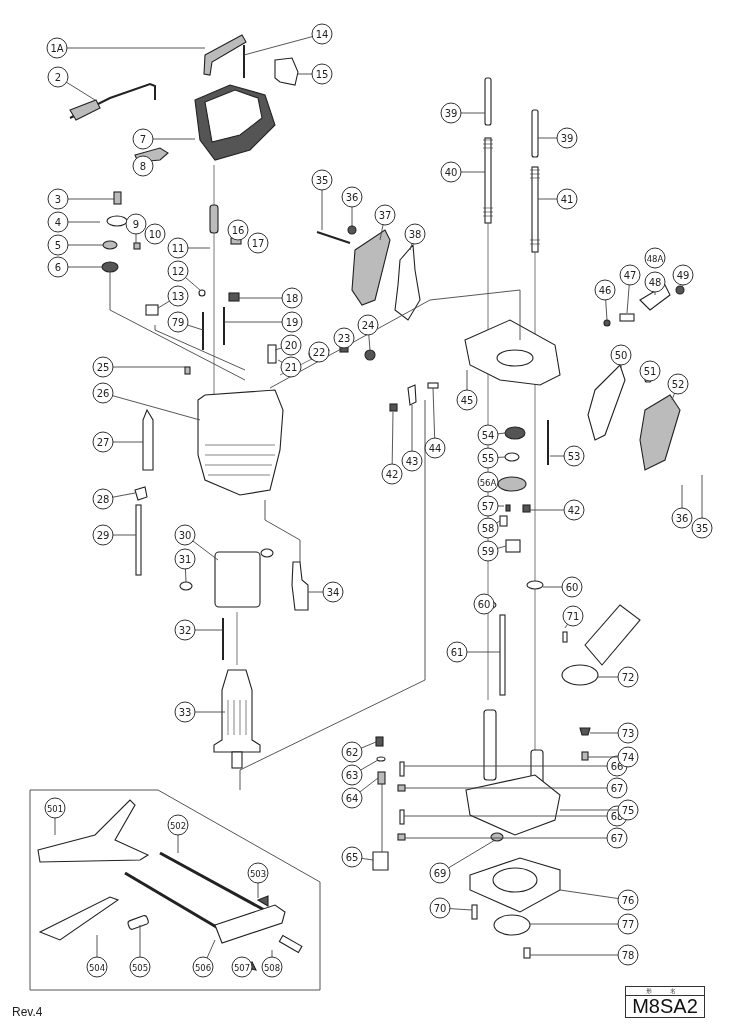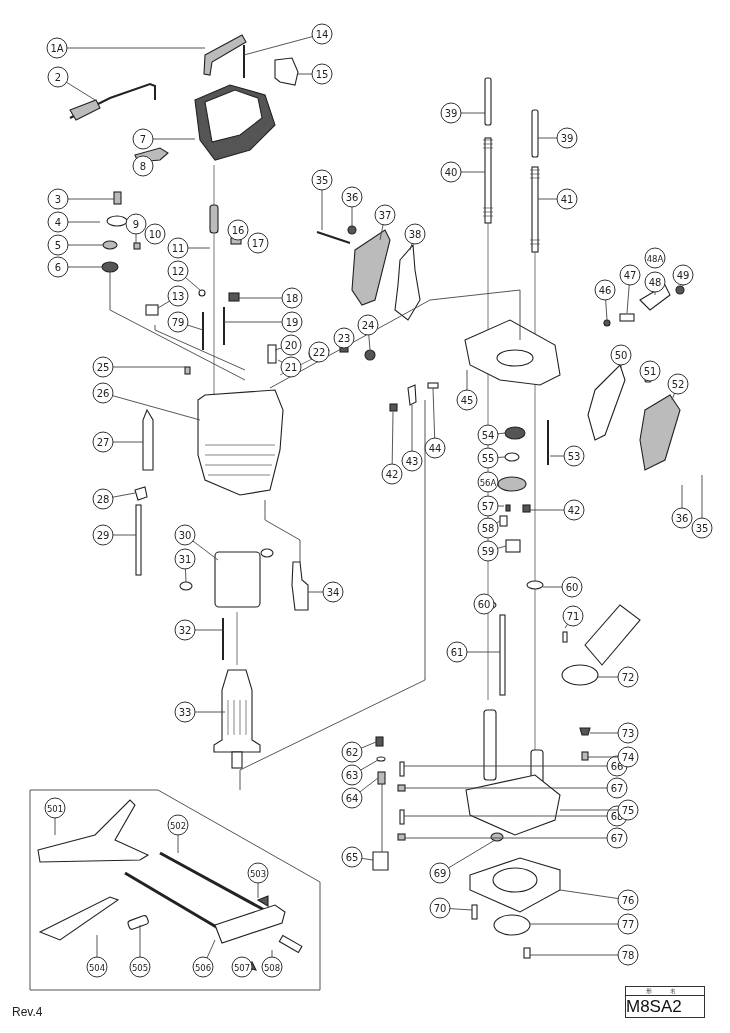--- a/index.html
+++ b/index.html
@@ -10,21 +10,21 @@
   .callout.small text { font-size:8.5px; }
   .leader { stroke:#444; stroke-width:0.9; fill:none; }
   .part { stroke:#222; stroke-width:1.1; fill:#fff; }
   .part-dark { stroke:#222; stroke-width:1.1; fill:#555; }
   .part-grey { stroke:#222; stroke-width:1.1; fill:#bbb; }
   .axis { stroke:#555; stroke-width:0.8; fill:none; }
   .hatch { stroke:#333; stroke-width:0.6; }
   #rev { position:absolute; left:12px; top:1005px; font-size:12px; color:#222; font-family:"Liberation Sans", sans-serif; }
   #model-box { position:absolute; left:625px; top:986px; width:78px; height:30px; border:1px solid #333; }
   #model-box .hdr { height:8px; border-bottom:1px solid #333; font-size:6px; text-align:center; line-height:8px; letter-spacing:8px; color:#333; }
-  #model-box .val { font-size:17px; text-align:left; line-height:21px; font-family:"Liberation Sans", sans-serif; color:#111; }
+  #model-box .val { font-size:20px; text-align:center; line-height:21px; font-family:"Liberation Sans", sans-serif; color:#111; }
 </style>
 </head>
 <body>
 
 <svg id="diagram" viewBox="0 0 730 1033" xmlns="http://www.w3.org/2000/svg">
 
   <g>
     <path class="part-grey" d="M205,55 L242,35 L246,42 L212,62 L210,75 L204,74 Z"></path>
     <path class="part" d="M70,118 L90,108 L110,98 L150,84 L155,86 L155,100" style="fill:none;stroke-width:2"></path>
     <path class="part-grey" d="M70,110 L96,100 L100,108 L76,120 Z"></path>

